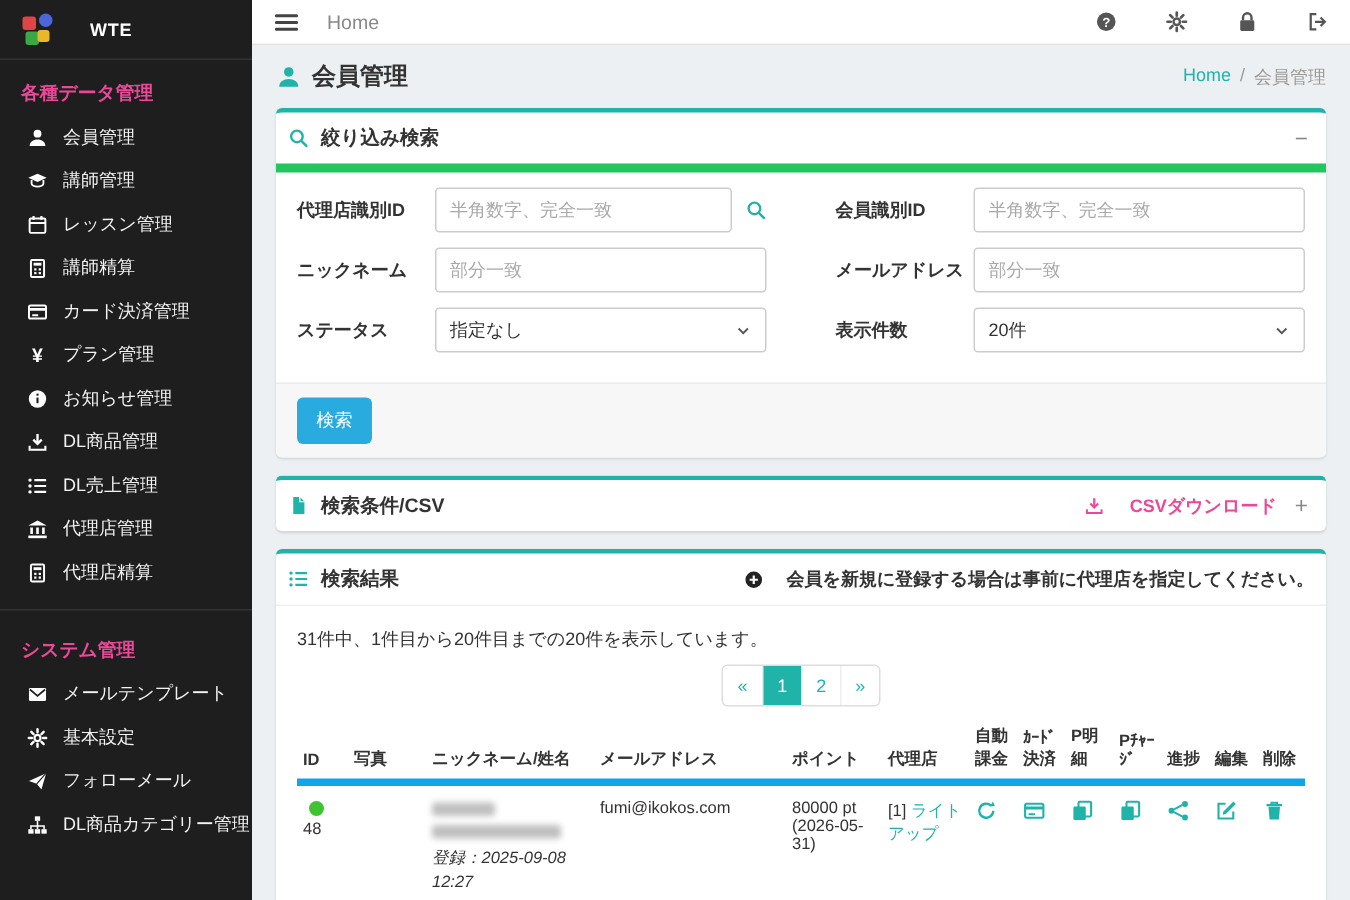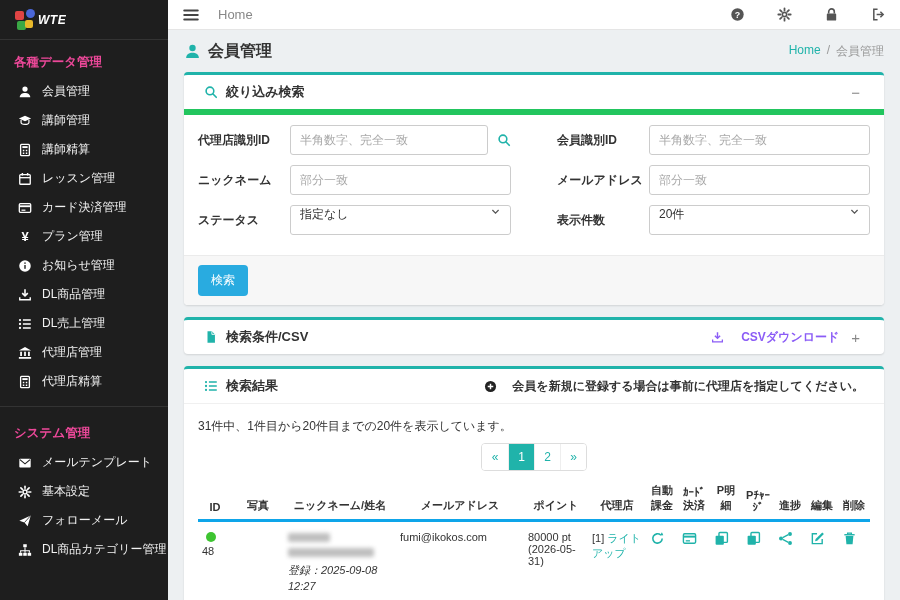--- a/index.html
+++ b/index.html
@@ -2,21 +2,21 @@
 <html><head>
 <meta charset="utf-8">
 <style>
   * { margin:0; padding:0; box-sizing:border-box; }
   html,body { width:900px; height:600px; overflow:hidden; }
   body { font-family:"Liberation Sans","DejaVu Sans",sans-serif; background:#edf0f2; color:#333; font-size:12px; }
   .app { display:flex; width:900px; height:600px; }
 
   
   .sidebar { width:168px; min-width:168px; background:#1e1e1e; color:#fff; height:600px; overflow:hidden; }
-  .brand { display:flex; align-items:center; gap:2px; padding:9px 14px 8px; border-bottom:1px solid #333;font-style:italic; }
+  .brand { display:flex; align-items:center; gap:24px; padding:9px 14px 8px; border-bottom:1px solid #333; }
   .logo { position:relative; width:22px; height:22px; display:inline-block; }
   .logo i { position:absolute; display:block; }
   .logo .r { left:1px; top:2px; width:9px; height:9px; background:#e04444; border-radius:2px; }
   .logo .b { right:1px; top:0; width:9px; height:9px; background:#4a66d8; border-radius:50%; }
   .logo .g { left:3px; bottom:1px; width:9px; height:9px; background:#3aa845; border-radius:2px; }
   .logo .y { right:3px; bottom:3px; width:8px; height:8px; background:#e8b82a; border-radius:2px; }
   .brand-name { font-weight:bold; font-size:12px; letter-spacing:.5px; color:#fff; }
   .sb-section { padding:4px 0 6px; }
   .sb-title { font-weight:bold; font-size:12.5px; color:#ec4899; padding:10px 14px 6px; }
   .sb-item { display:flex; align-items:center; gap:10px; padding:6px 14px 6px 18px; color:#f2f2f2; cursor:pointer; text-decoration:none; }
@@ -35,53 +35,53 @@
   .tb-btn { width:15px; height:15px; color:#555; cursor:pointer; margin-left:14px; }
 
   .content { flex:1; padding:9px 16px 0; overflow:hidden; }
   .page-head { display:flex; align-items:center; justify-content:space-between; margin:2px 0 10px; }
   .page-title { display:flex; align-items:center; gap:7px; font-size:16px; font-weight:bold; color:#333; }
   .page-title svg { width:17px; height:17px; color:#20b3aa; }
   .breadcrumb { font-size:12px; color:#999; display:flex; gap:6px; }
   .breadcrumb a { color:#20b3aa; text-decoration:none; cursor:pointer; }
 
   .panel { background:#fff; border-top:3px solid #20b3aa; border-radius:4px; box-shadow:0 1px 2px rgba(0,0,0,.12); margin-bottom:12px; overflow:hidden; }
-  .p-head { display:flex; align-items:center; gap:8px; padding:8px 20px; font-weight:bold; font-size:13px; color:#333; }
+  .p-head { display:flex; align-items:center; gap:8px; padding:8px 8px; font-weight:bold; font-size:13px; color:#333; }
   .p-head .ph-ic { width:14px; height:14px; color:#20b3aa; flex:0 0 14px; }
   .p-head .grow { flex:1; }
   .collapse-btn { color:#888; font-size:15px; font-weight:normal; cursor:pointer; padding:0 4px; }
 
   .p-body { padding:0 14px 10px; border-top:6px solid #22c55e; }
   .f-row { display:grid; grid-template-columns:1fr 1fr; column-gap:46px; margin:10px 0; }
   .fgroup { display:flex; align-items:center; }
   .flabel { width:92px; min-width:92px; font-weight:bold; font-size:12px; color:#333; }
   .tinput { flex:1; height:30px; border:1px solid #ccc; border-radius:3px; padding:0 9px; font-size:12px; color:#333; font-family:inherit; outline:none; }
   .tinput::placeholder { color:#a9a9a9; }
   .in-search-ic { width:14px; height:14px; color:#20b3aa; margin-left:9px; cursor:pointer; flex:0 0 14px; }
-  .sel { flex:1; height:30px; border:1px solid #ccc; border-radius:3px; padding:0 9px; display:flex; justify-content:space-between; cursor:pointer; background:#fff; }
+  .sel { flex:1; height:30px; border:1px solid #ccc; border-radius:3px; padding:0 9px; display:flex; align-items:center; justify-content:space-between; cursor:pointer; background:#fff; }
   .sel .chev { width:11px; height:11px; color:#555; }
   .p-foot { background:#f7f7f7; border-top:1px solid #ebebeb; padding:9px 14px; }
   .btn-search { background:#29abe0; color:#fff; border:none; border-radius:4px; padding:7px 13px; font-size:12px; font-family:inherit; cursor:pointer; }
 
-  .csv-dl { display:flex; align-items:center; gap:17px; color:#8b5cf6; font-size:12px; font-weight:bold; text-decoration:none; cursor:pointer; }
+  .csv-dl { display:flex; align-items:center; gap:17px; color:#ec4899; font-size:12px; font-weight:bold; text-decoration:none; cursor:pointer; }
   .csv-dl svg { width:13px; height:13px; }
 
   .notice { display:flex; align-items:center; gap:15px; font-size:12px; font-weight:bold; color:#333; }
   .notice svg { width:13px; height:13px; color:#222; }
 
   .r-body { padding:4px 14px 0; border-top:1px solid #f0f0f0; }
   .summary { font-size:12px; color:#333; margin:10px 0 6px; }
   .pg-wrap { text-align:center; margin:8px 0 4px; }
   .pager { display:inline-flex; border:1px solid #ddd; border-radius:4px; overflow:hidden; }
   .pg { min-width:26px; height:26px; display:flex; align-items:center; justify-content:center; font-size:12px; color:#20b3aa; background:#fff; border-left:1px solid #eee; cursor:pointer; }
   .pg:first-child { border-left:none; }
   .pg.active { background:#20b3aa; color:#fff; }
 
   table.results { width:100%; border-collapse:collapse; margin-top:6px; }
-  table.results th { font-size:11px; font-weight:bold; color:#333; text-align:center; vertical-align:bottom; padding:6px 4px; border-bottom:3px solid #0ea5e9; }
+  table.results th { font-size:11px; font-weight:bold; color:#333; text-align:left; vertical-align:bottom; padding:6px 4px; border-bottom:5px solid #0ea5e9; }
   table.results td { font-size:11px; color:#333; vertical-align:top; padding:9px 4px; border-bottom:1px solid #eee; }
   .c-id { width:34px; } .c-photo { width:52px; } .c-name { width:112px; } .c-mail { width:128px; }
   .c-pts { width:64px; } .c-agy { width:58px; } .c-act { width:32px; }
   .dot { width:10px; height:10px; border-radius:50%; background:#3ec431; display:block; margin:1px 0 3px 4px; }
   .avatar { width:36px; height:36px; border-radius:50%; background:#c9c9c9; }
   .blurline { height:9px; background:#bfbfbf; border-radius:2px; filter:blur(2px); margin:2px 0 6px; }
   .bl-a { width:42px; } .bl-b { width:86px; }
   .reg { font-size:11px; color:#333; line-height:1.45;font-style:italic; }
   .agy-link { color:#20b3aa; text-decoration:none; cursor:pointer; }
   .act-ic { width:15px; height:15px; color:#20b3aa; cursor:pointer; display:inline-block; }
@@ -235,29 +235,29 @@
         <span class="sb-label">会員管理</span>
         </a>
       <a class="sb-item">
         <svg class="sb-ic">
             <use href="#i-gradcap"></use>
           </svg>
         <span class="sb-label">講師管理</span>
         </a>
       <a class="sb-item">
         <svg class="sb-ic">
+            <use href="#i-calendar"></use>
+          </svg>
+        <span class="sb-label">レッスン管理</span>
+        </a>
+      <a class="sb-item">
+        <svg class="sb-ic">
             <use href="#i-calc"></use>
           </svg>
         <span class="sb-label">講師精算</span>
-        </a>
-      <a class="sb-item">
-        <svg class="sb-ic">
-            <use href="#i-calendar"></use>
-          </svg>
-        <span class="sb-label">レッスン管理</span>
         </a>
       <a class="sb-item">
         <svg class="sb-ic">
             <use href="#i-card"></use>
           </svg>
         <span class="sb-label">カード決済管理</span>
         </a>
       <a class="sb-item">
         <span class="sb-yen">¥</span>
         <span class="sb-label">プラン管理</span>

